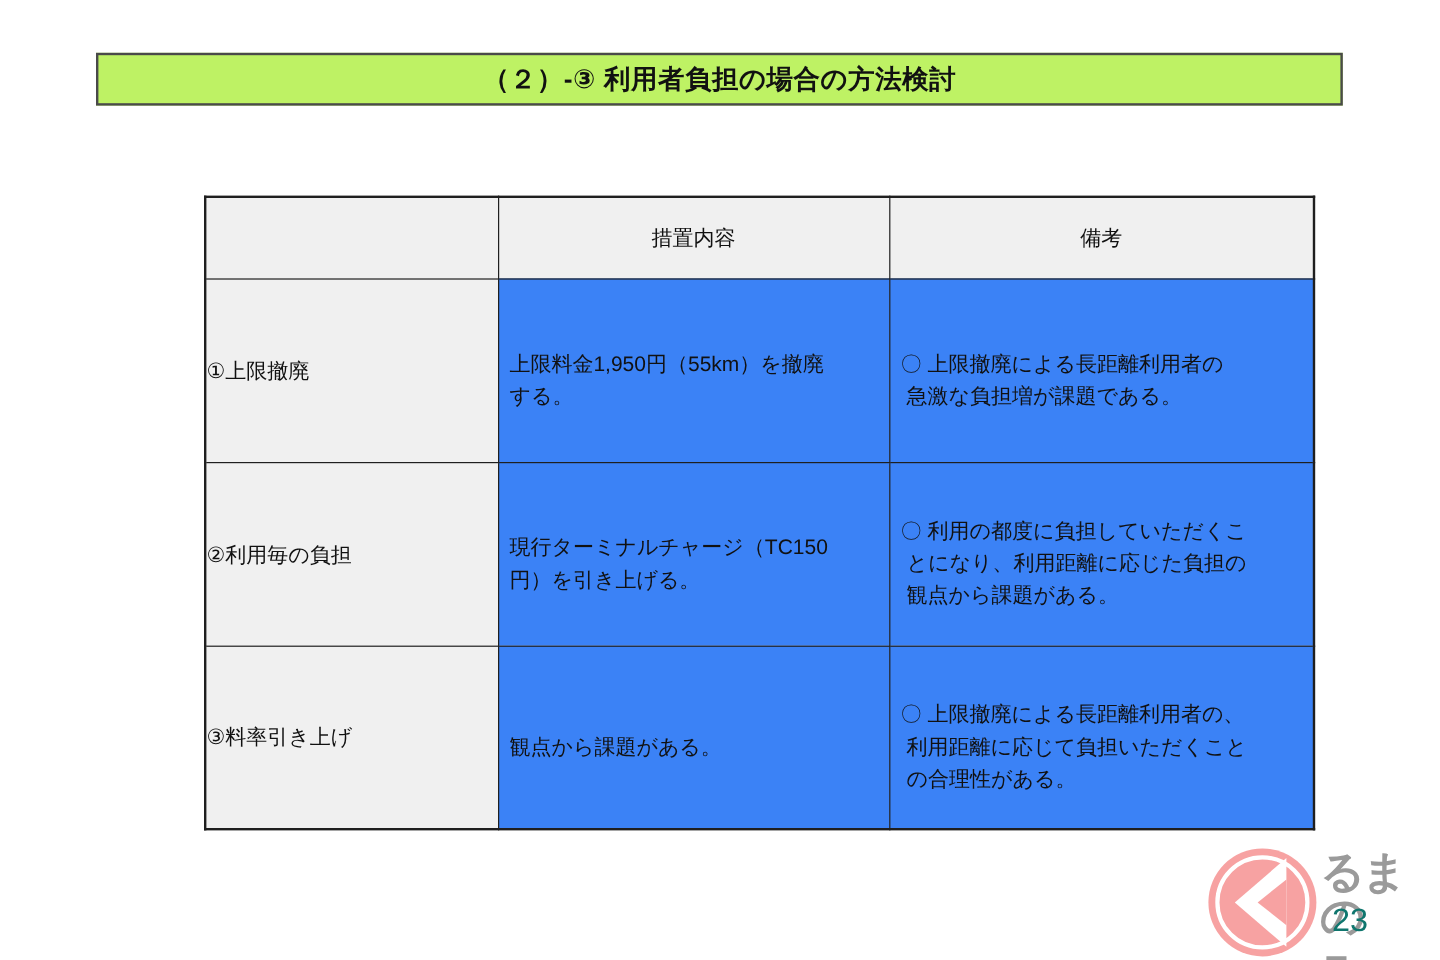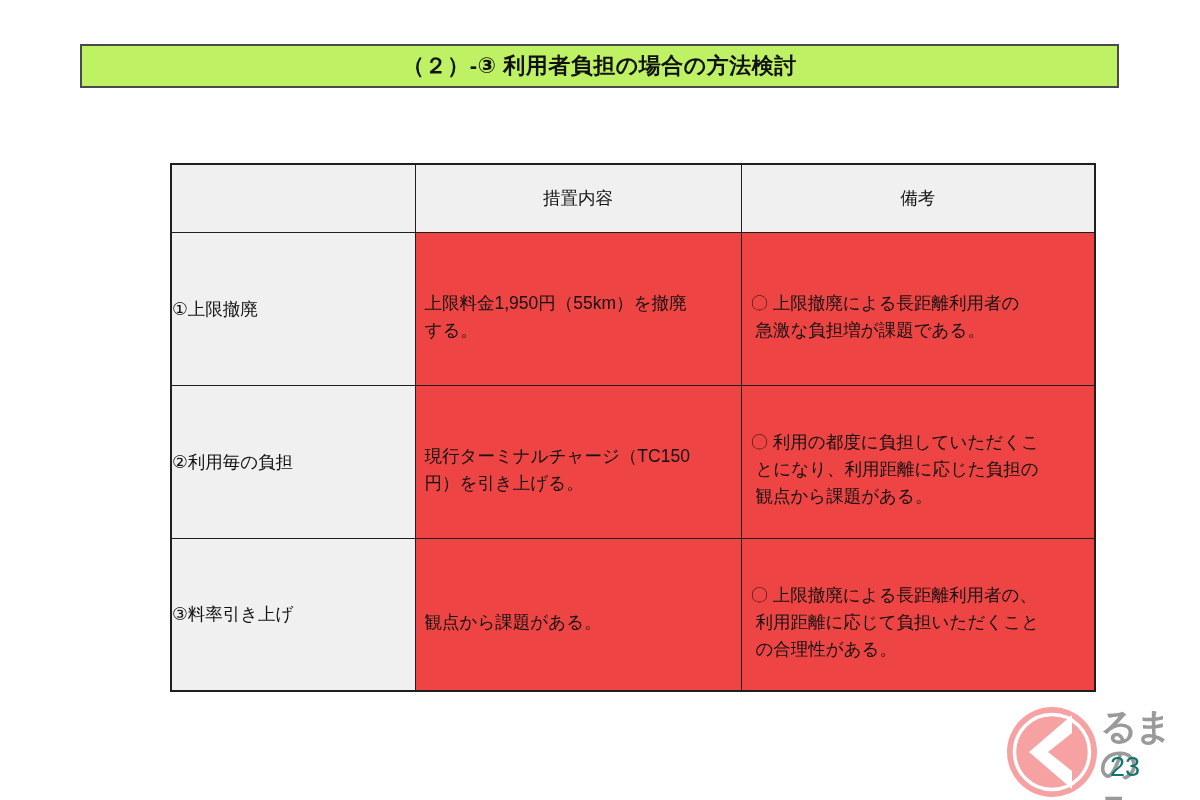--- a/index.html
+++ b/index.html
@@ -51,21 +51,21 @@
 
   tr.header-row th {
     background: #f0f0f0;
     text-align: center;
   }
   td.label-cell {
     background: #f0f0f0;
     font-size: 18px;
   }
   td.measure-cell, td.remark-cell {
-    background: #ef4444;
+    background: #3b82f6;
     text-align: left;
     padding: 22px 6px 6px 9px;
     line-height: 27px;
     white-space: pre-wrap;
   }
 
   .logo {
     position: absolute;
     left: 1006px; top: 704px;
     width: 190px; height: 94px;

